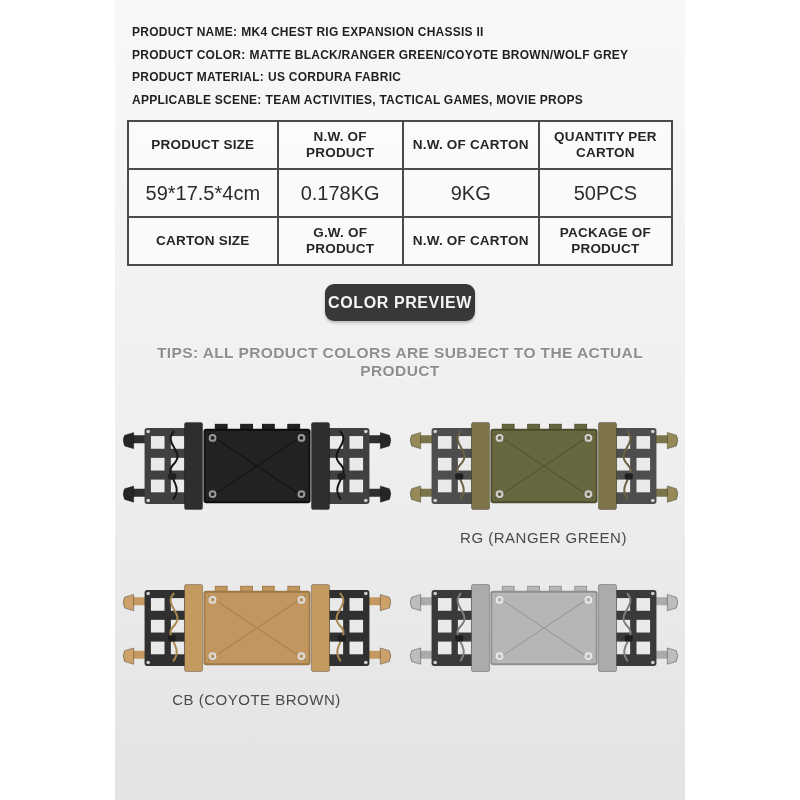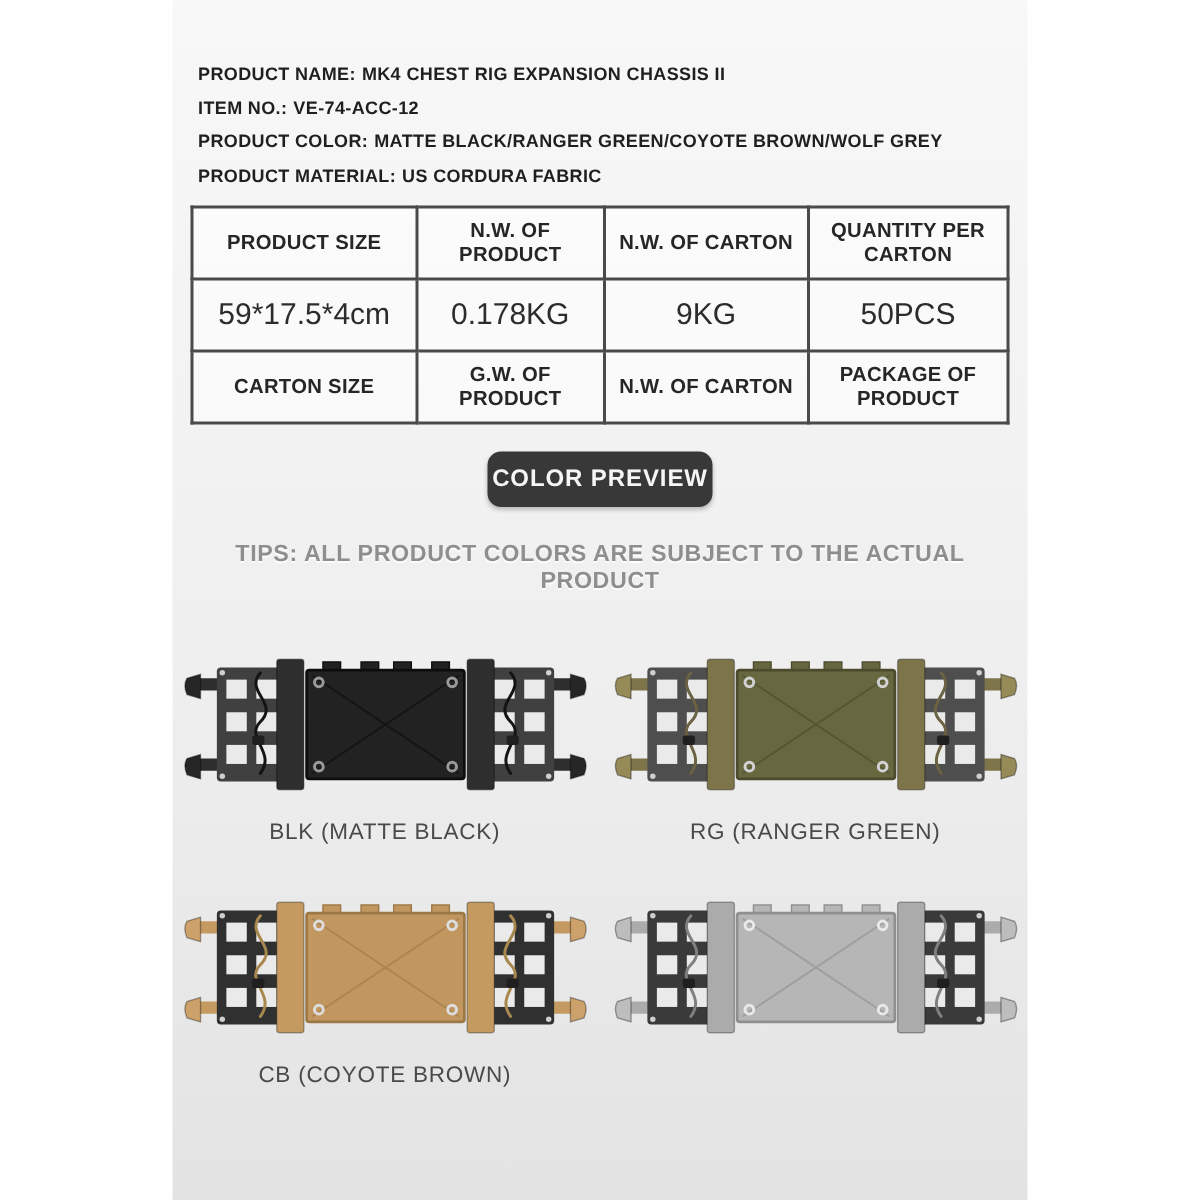--- a/index.html
+++ b/index.html
@@ -1,18 +1,18 @@
 <!DOCTYPE html>
 <html style="--accent: #383838; --line: #4a4a4a;"><head>
 <meta charset="utf-8">
 <style>
   html,body{margin:0;padding:0;background:#ffffff;}
   body{font-family:"Liberation Sans",sans-serif;-webkit-font-smoothing:antialiased;}
   .page{width:800px;height:800px;margin:0 auto;background:#ffffff;overflow:hidden;}
-  .content{width:570px;height:800px;margin:0 auto;box-sizing:border-box;padding-top:38px;
+  .content{width:570px;height:800px;margin:0 auto;box-sizing:border-box;padding-top:21px;
            background:linear-gradient(180deg,#f8f8f8 0%,#efefef 55%,#e3e3e3 100%);}
   
   .info{padding-left:17px;}
   .info-line{font-size:12px;font-weight:700;color:#1f1f1f;letter-spacing:.25px;line-height:22.5px;white-space:nowrap;}
   .info-line .lbl{margin-right:4px;}
   
   table.spec{width:546px;margin:9px auto 0;border-collapse:collapse;table-layout:fixed;}
   table.spec td{border:2px solid var(--line,#4a4a4a);text-align:center;height:46px;
                 background:rgba(255,255,255,.55);color:#2c2c2c;font-size:20px;padding:0 4px;vertical-align:middle;}
   table.spec tr.hdr td{font-weight:700;font-size:13.5px;line-height:1.2;letter-spacing:.2px;color:#262626;}
@@ -31,23 +31,23 @@
   figcaption{margin-top:13px;text-align:center;font-size:15px;color:#4a4a4a;letter-spacing:.5px;}
 </style>
 </head>
 <body>
 
 <div class="page">
   <div class="content">
 
     <div class="info">
       <div class="info-line"><span class="lbl">PRODUCT NAME:</span><span class="val">MK4 CHEST RIG EXPANSION CHASSIS II</span></div>
-      <div class="info-line"><span class="lbl">ITEM NO.:</span><span class="val">VE-74-ACC-12</span></div>
       <div class="info-line"><span class="lbl">PRODUCT COLOR:</span><span class="val">MATTE BLACK/RANGER GREEN/COYOTE BROWN/WOLF GREY</span></div>
       <div class="info-line"><span class="lbl">PRODUCT MATERIAL:</span><span class="val">US CORDURA FABRIC</span></div>
+      <div class="info-line"><span class="lbl">APPLICABLE SCENE:</span><span class="val">TEAM ACTIVITIES, TACTICAL GAMES, MOVIE PROPS</span></div>
     </div>
 
     <table class="spec">
       <colgroup>
           <col style="width:27.5%">
           <col style="width:23%">
           <col style="width:25%">
           <col style="width:24.5%">
         </colgroup>
       <tbody>
@@ -132,21 +132,20 @@
       <rect x="184" y="6" width="13" height="8" style="fill:var(--panel);stroke:var(--edge);stroke-width:1"></rect>
       <rect x="92" y="12" width="116" height="80" rx="2" style="fill:var(--panel);stroke:var(--edge);stroke-width:2"></rect>
       <path d="M96 16 L204 88 M204 16 L96 88" style="stroke:var(--edge);stroke-width:1.4;opacity:.6"></path>
       <circle cx="101" cy="21" r="3.2" style="fill:none;stroke:var(--grommet);stroke-width:2.2"></circle>
       <circle cx="199" cy="21" r="3.2" style="fill:none;stroke:var(--grommet);stroke-width:2.2"></circle>
       <circle cx="101" cy="83" r="3.2" style="fill:none;stroke:var(--grommet);stroke-width:2.2"></circle>
       <circle cx="199" cy="83" r="3.2" style="fill:none;stroke:var(--grommet);stroke-width:2.2"></circle>
     </g>
   </svg>
 </div>
-        <figcaption>BLK (MATTE BLACK)</figcaption>
       </figure>
       <figure class="tile">
         <div class="photo" style="--panel: #67683f; --edge: #4b4c2d; --frame: #4e4e4e; --hole: #eaeaea; --strap: #7d7549; --buckle: #958a58; --cord: #6a6243; --grommet: #d2d2d2;">
   <svg viewBox="0 0 300 104" xmlns="http://www.w3.org/2000/svg">
 
     <g>
       <rect x="10" y="18" width="22" height="9" rx="2" style="fill:var(--strap)"></rect>
       <rect x="10" y="77" width="22" height="9" rx="2" style="fill:var(--strap)"></rect>
       <path d="M14 15 L4 18 Q1 23 4 30 L14 33 Z" style="fill:var(--buckle);stroke:rgba(0,0,0,.35);stroke-width:1"></path>
       <path d="M14 74 L4 77 Q1 82 4 89 L14 92 Z" style="fill:var(--buckle);stroke:rgba(0,0,0,.35);stroke-width:1"></path>

